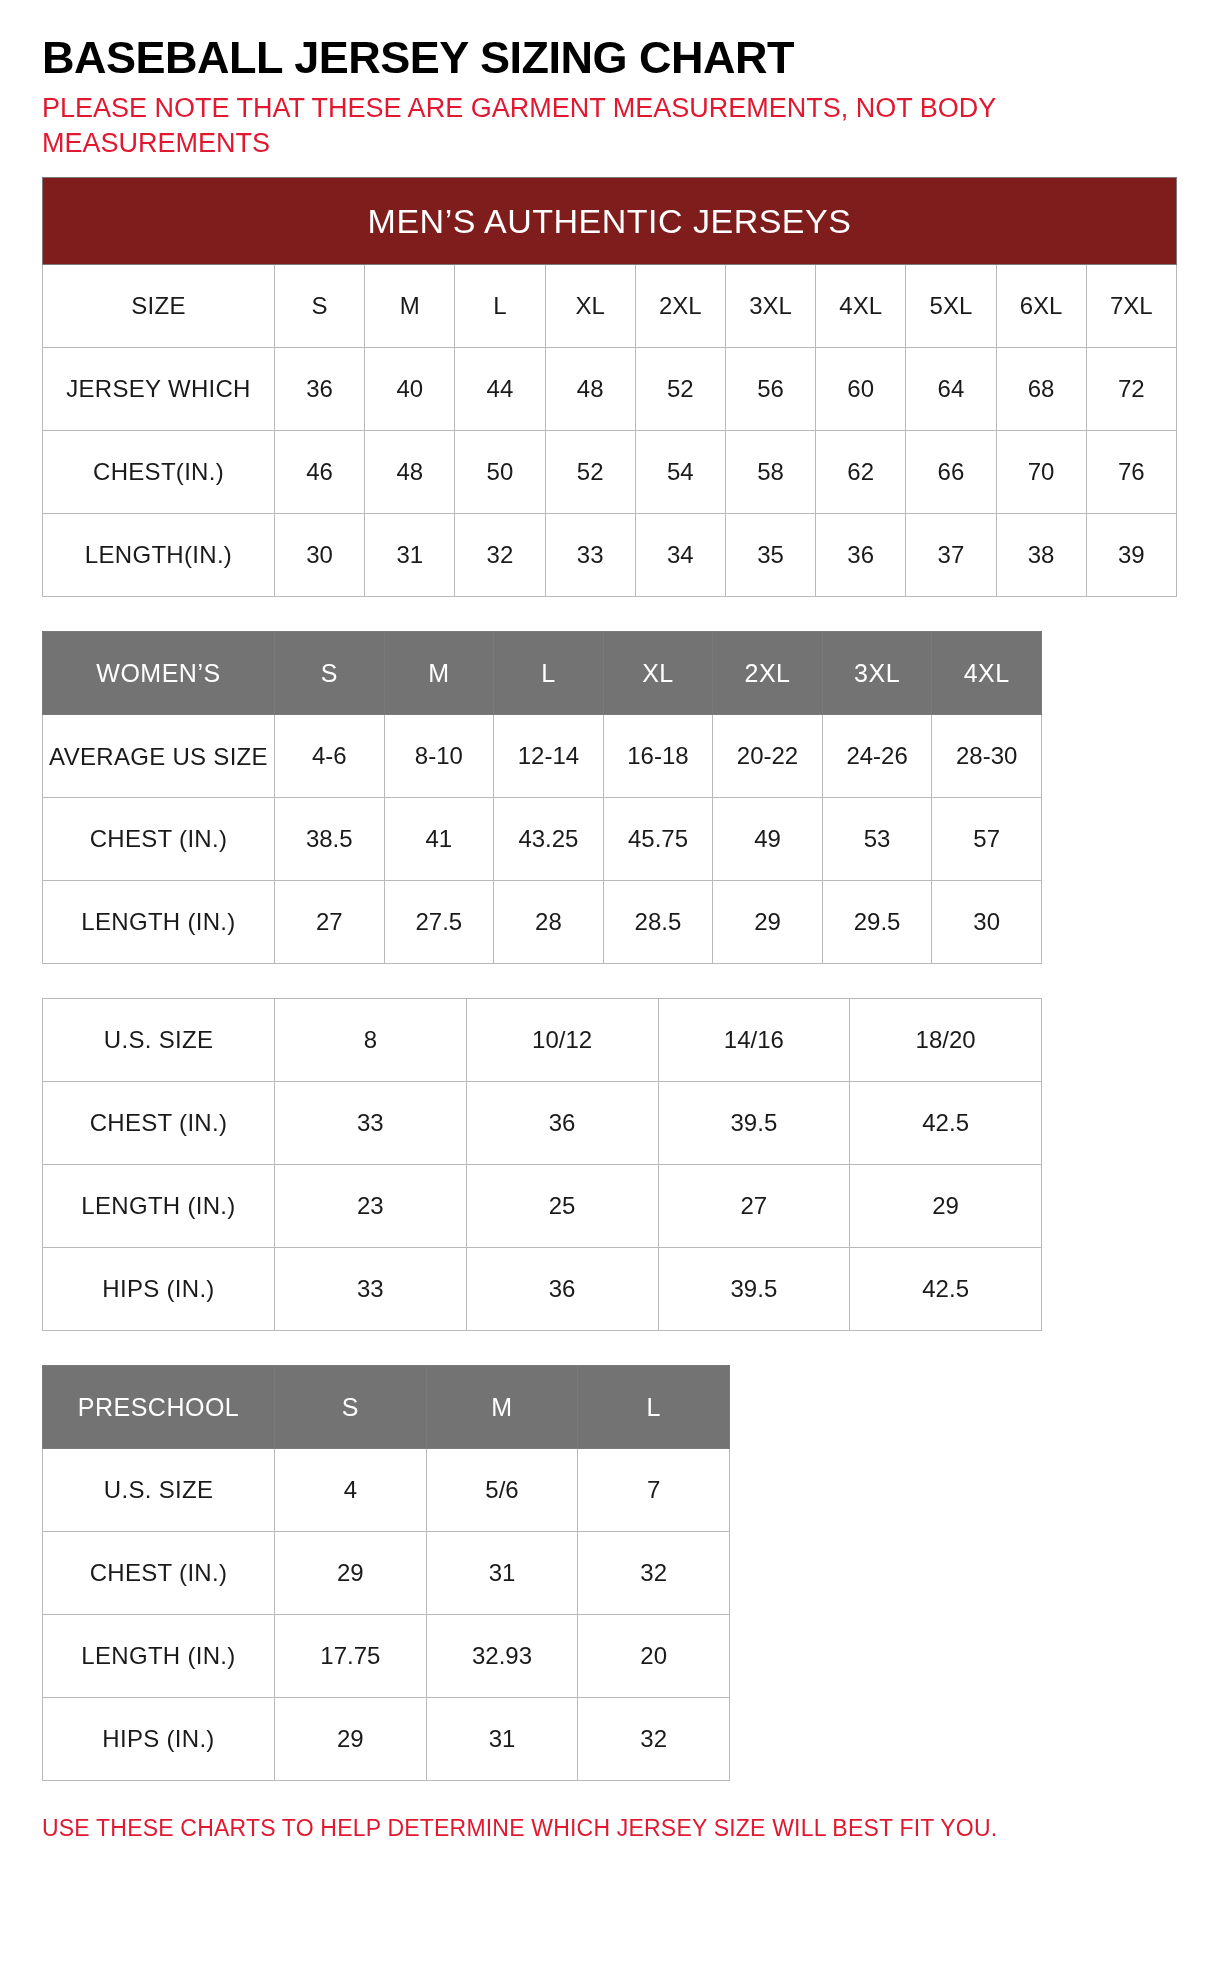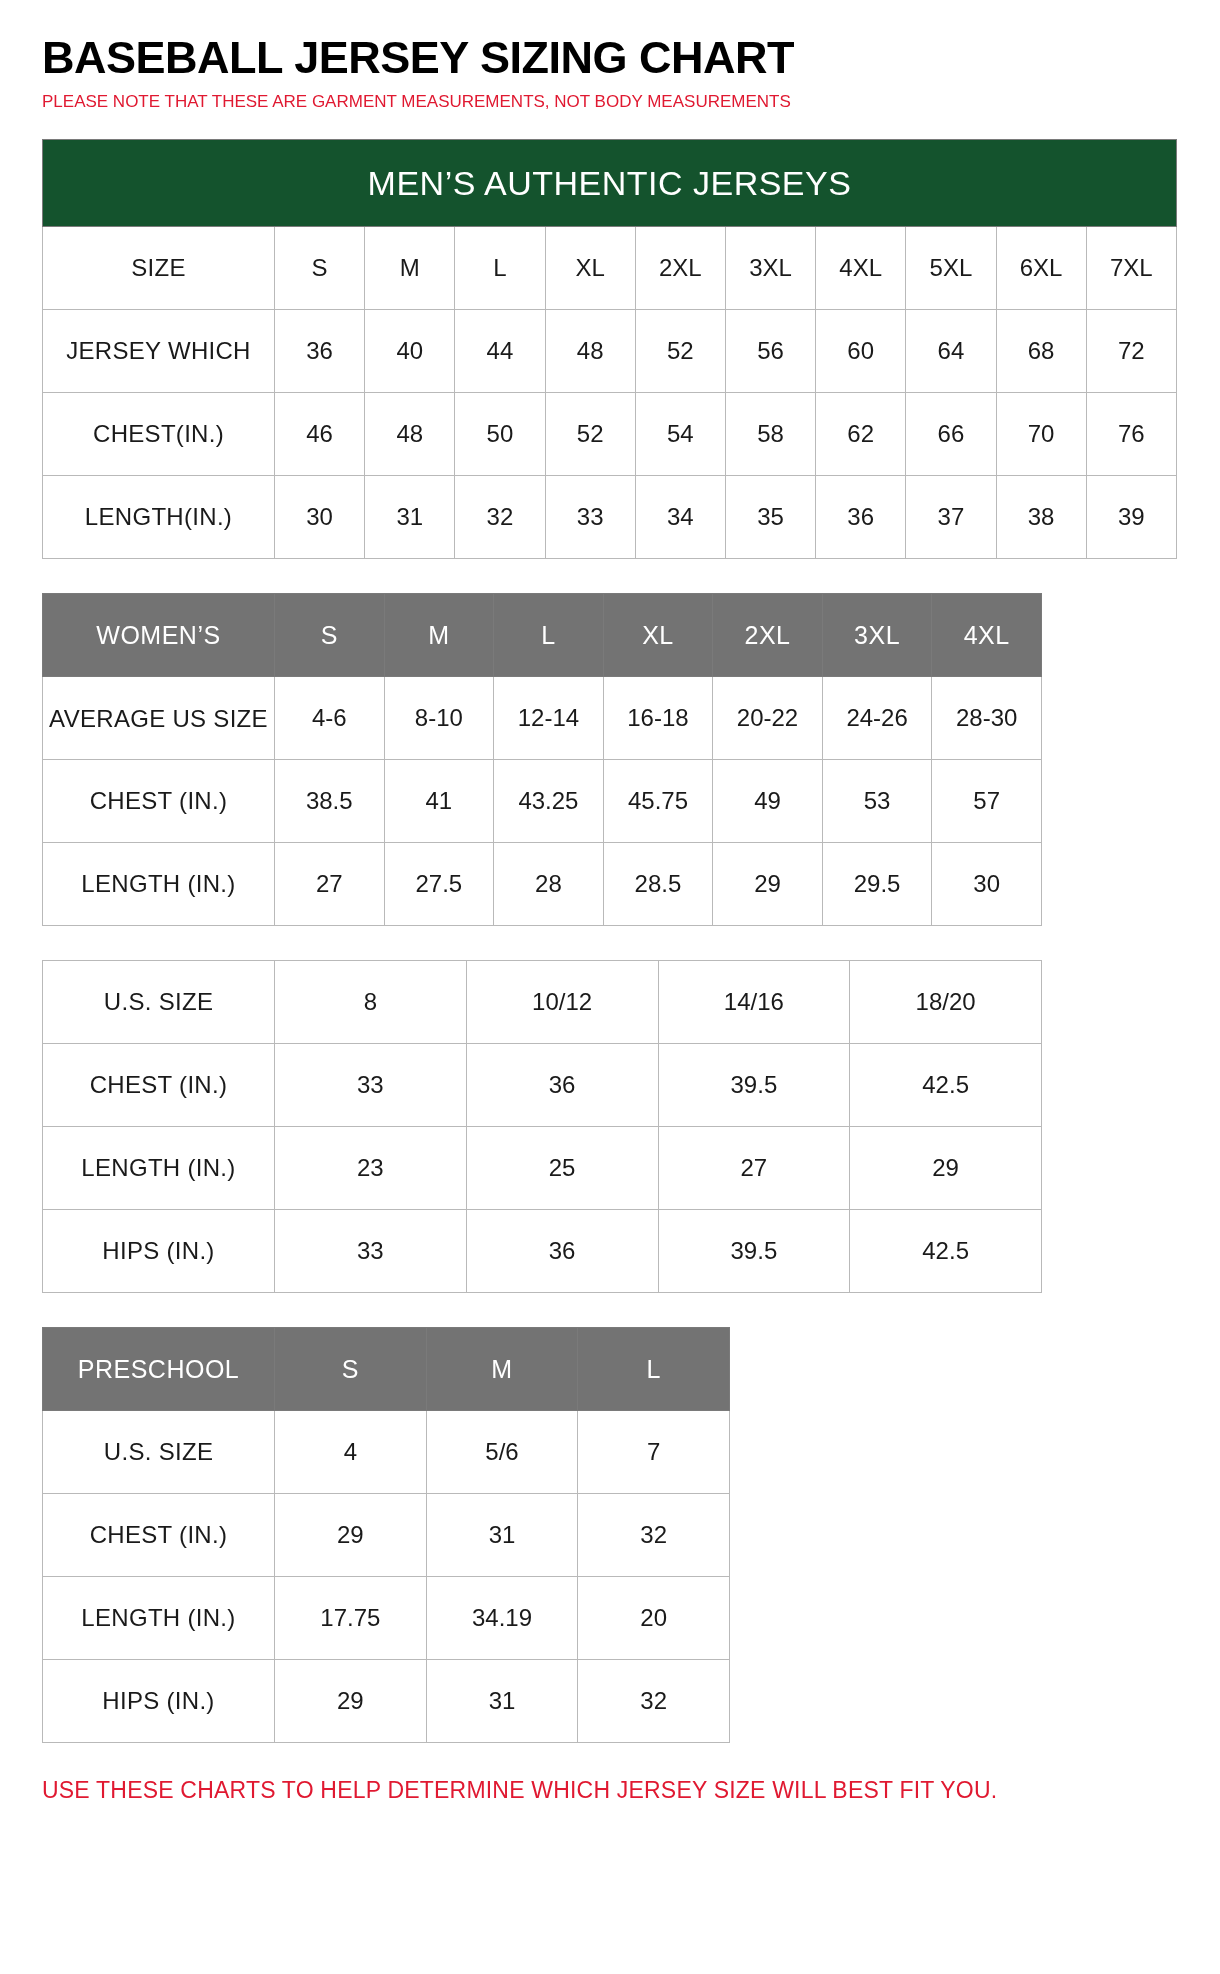--- a/index.html
+++ b/index.html
@@ -24,23 +24,23 @@
   .main-title {
     font-size: 45px;
     font-weight: bold;
     letter-spacing: -0.5px;
     color: #000000;
     margin: 0 0 10px 0;
     line-height: 1.05;
   }
   .note {
     color: #e01931;
-    font-size: 17px;
+    font-size: 27px;
     line-height: 1.3;
-    margin: 0 0 26px 0;
+    margin: 0 0 16px 0;
     max-width: 1110px;
   }
   table {
     border-collapse: collapse;
     table-layout: fixed;
   }
   .chart-table {
     margin-bottom: 34px;
   }
   .chart-table td, .chart-table th {
@@ -54,21 +54,21 @@
     height: 82px;
   }
   .hdr-row td {
     background: #737373;
     color: #ffffff;
     border: 1px solid #7a7a7a;
     font-size: 25px;
     letter-spacing: 0.5px;
   }
   .banner td {
-    background: #14532d;
+    background: #7f1d1d;
     color: #ffffff;
     border: 1px solid #7a7a7a;
     font-size: 34px;
     letter-spacing: 0.5px;
     height: 86px;
   }
   .label-cell {
     font-size: 24px;
     letter-spacing: 0.3px;
   }
@@ -304,21 +304,21 @@
       <tr>
         <td class="label-cell">CHEST (IN.)</td>
         <td>29</td>
         <td>31</td>
         <td>32</td>
       </tr>
 
       <tr>
         <td class="label-cell">LENGTH (IN.)</td>
         <td>17.75</td>
-        <td>34.19</td>
+        <td>32.93</td>
         <td>20</td>
       </tr>
 
       <tr>
         <td class="label-cell">HIPS (IN.)</td>
         <td>29</td>
         <td>31</td>
         <td>32</td>
       </tr>
     </tbody>

